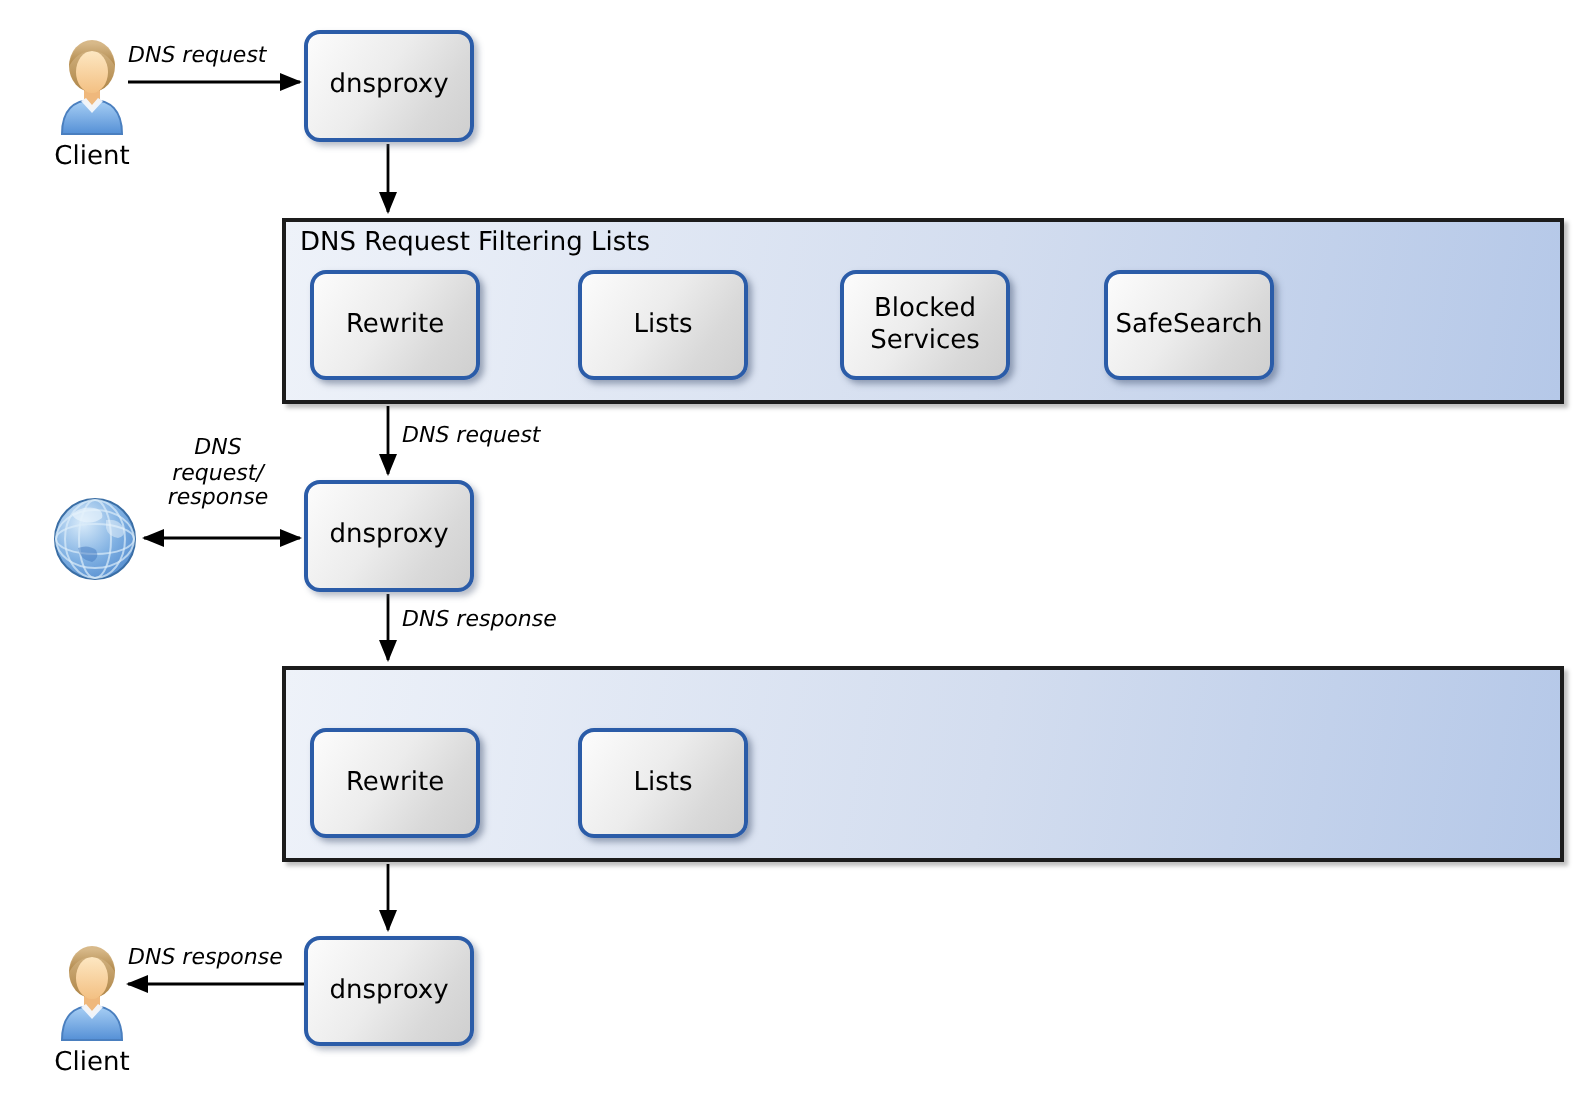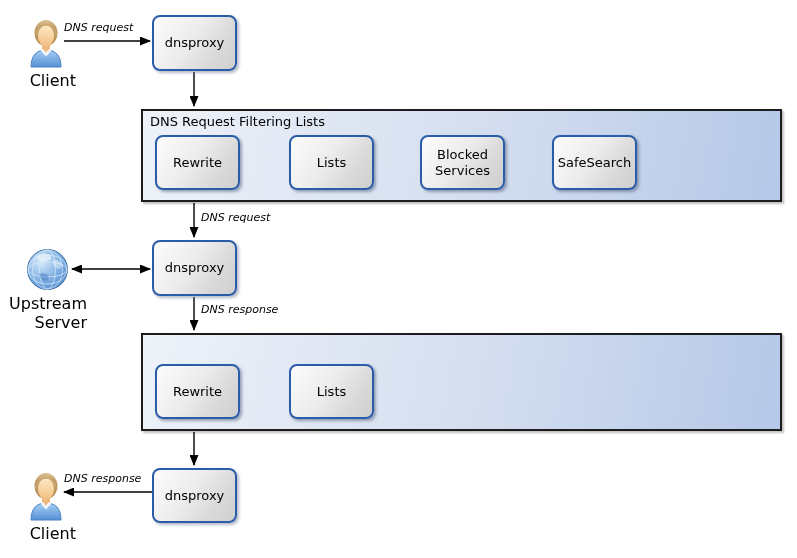--- a/index.html
+++ b/index.html
@@ -52,22 +52,22 @@
   .lbl {
     position: absolute;
     font-size: 11px;
     line-height: 1.15;
     white-space: nowrap;
     font-style: italic;
   }
   .ml { white-space: pre-line; text-align: center; }
   .node-caption {
     position: absolute;
-    font-size: 16px;
-    text-align: right;
+    font-size: 13px;
+    text-align: center;
   }
   
   .icon { position: absolute; }
   
   #arrows {
     position: absolute;
     left: 0; top: 0;
     pointer-events: none;
   }
   #arrows line { stroke: #000000; stroke-width: 1.4; }
@@ -159,23 +159,24 @@
     <g fill="none" stroke="#dcecfa" stroke-width="1" stroke-opacity="0.7">
       <ellipse cx="21.5" cy="21.5" rx="8" ry="19.5"></ellipse>
       <ellipse cx="21.5" cy="21.5" rx="15" ry="19.5"></ellipse>
       <ellipse cx="21.5" cy="21.5" rx="19.5" ry="7.5"></ellipse>
       <ellipse cx="21.5" cy="21.5" rx="19.5" ry="14.5"></ellipse>
     </g>
     <path d="M10,9 Q15,5 21,6 Q26,7 25,11 Q21,14 16,13 Q11,12 10,9 Z" fill="#eaf4fc" opacity="0.65"></path>
     <path d="M27,12 Q33,11 36,16 Q37,20 33,21 Q28,20 27,16 Z" fill="#eaf4fc" opacity="0.5"></path>
     <path d="M13,26 Q18,24 22,27 Q24,31 20,33 Q14,32 13,26 Z" fill="#3c74bd" opacity="0.45"></path>
   </svg>
-  <div class="node-caption ml" style="left:7px; top:294px; width:80px">Upstream
-Server</div>
-
+
+  <div class="lbl ml" style="left:67px; top:218px; width:84px">DNS
+request/
+response</div>
 
   <div class="node" style="left:152px; top:240px; height:56px">
     <span>dnsproxy</span>
   </div>
 
   <div class="lbl" style="left:201px; top:304px">DNS response</div>
 
   <div class="container" style="top:333px; height:98px">
     <div class="node" style="left:12px;  top:29px">
       <span>Rewrite</span>

